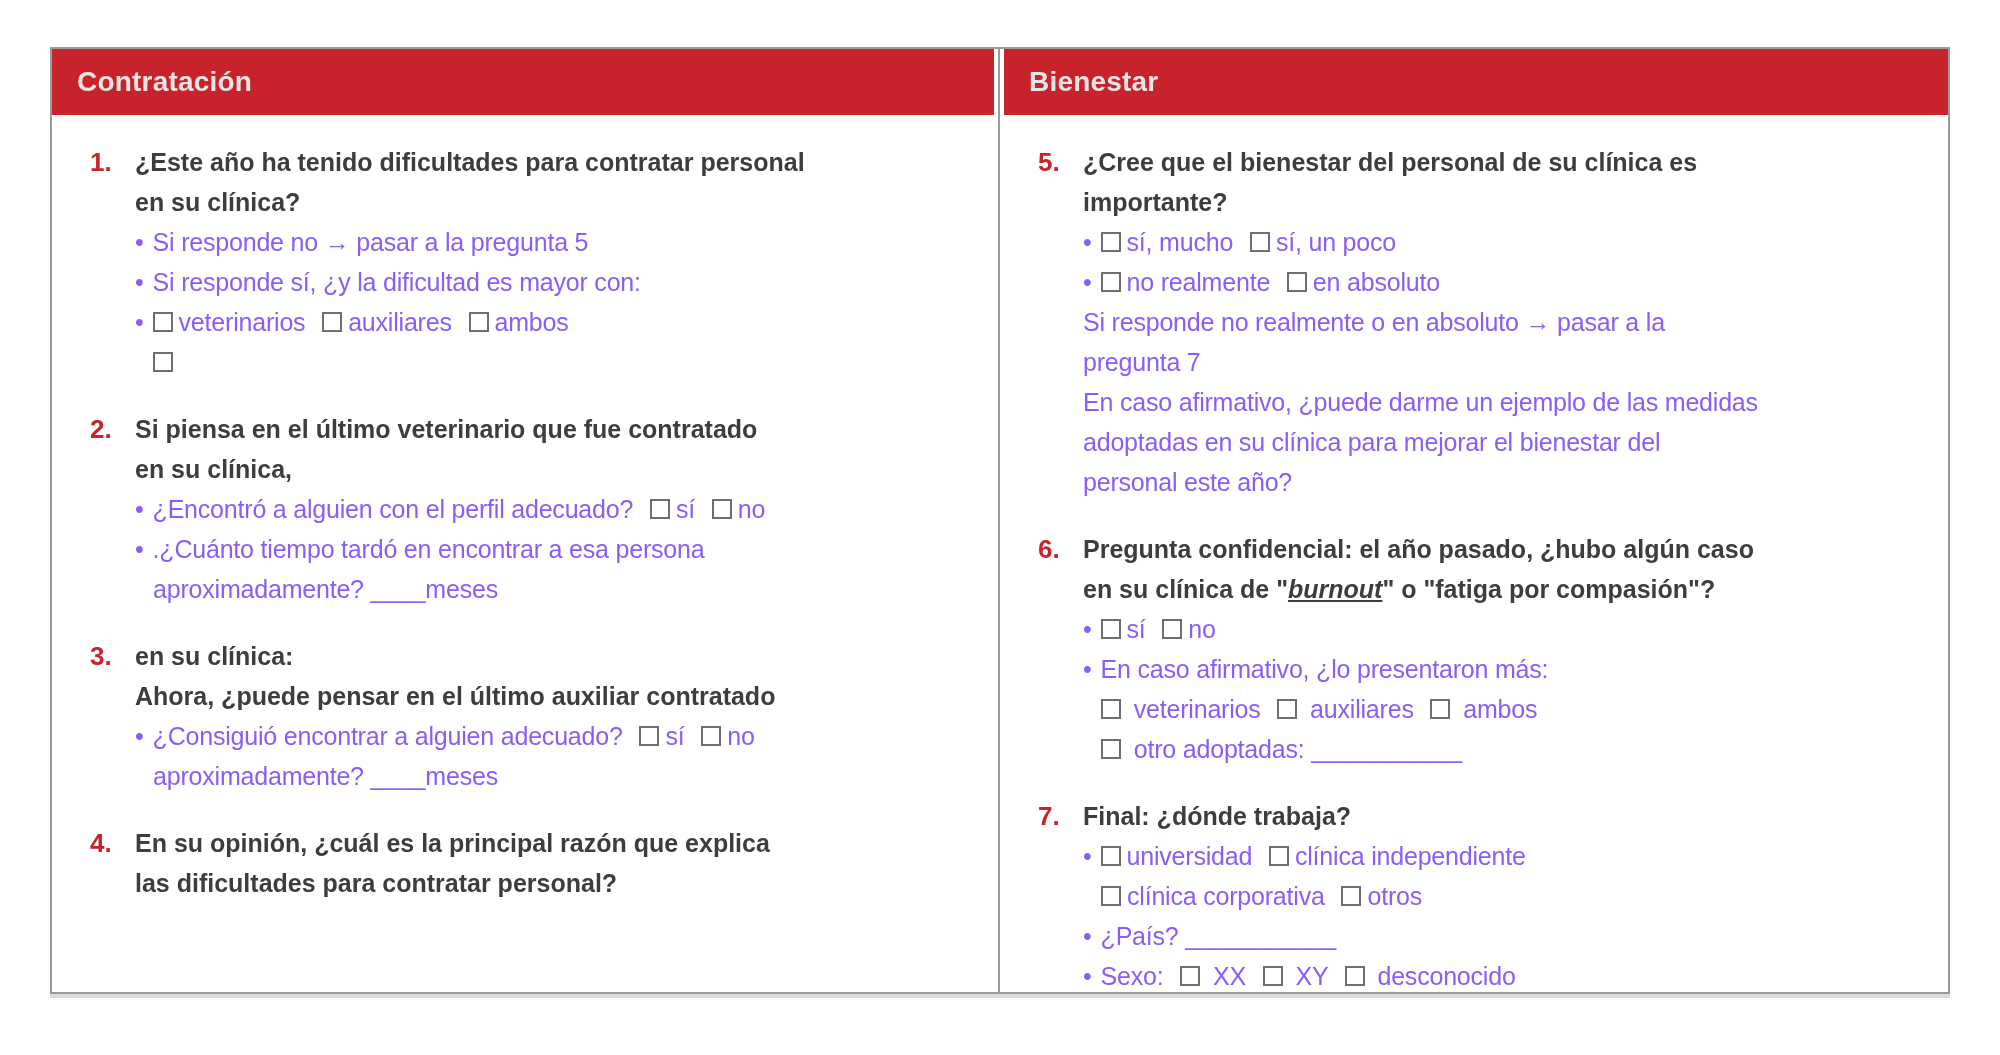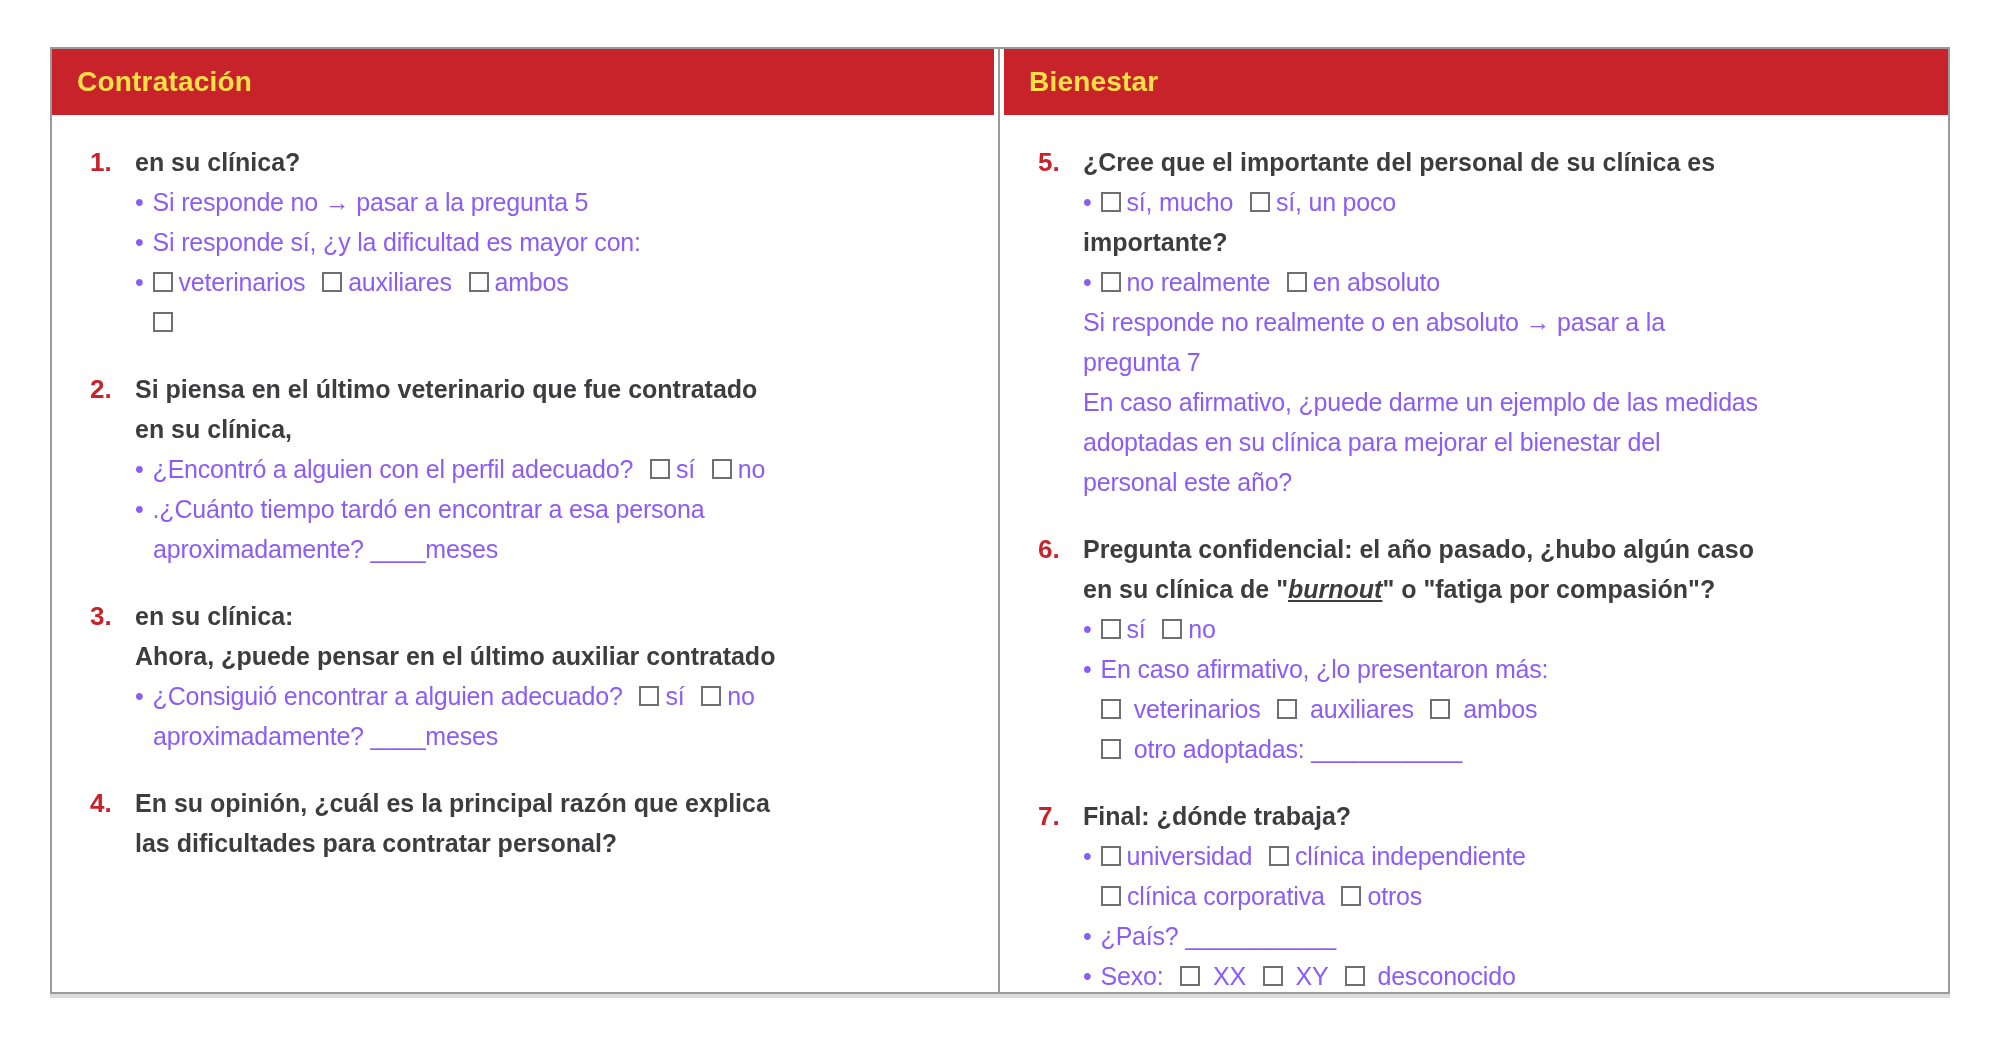--- a/index.html
+++ b/index.html
@@ -23,21 +23,21 @@
     flex: 1 1 50%;
     min-width: 0;
     display: flex;
     flex-direction: column;
   }
   .col-left { border-right: 2px solid var(--border, #9b9b9b); }
   .col-header {
     flex: none;
     height: 66px;
     background: var(--red, #c8232b);
-    color: #fde047;
+    color: #e5e5e5;
     font-size: 28px;
     font-weight: bold;
     line-height: 66px;
     padding-left: 25px;
     letter-spacing: 0.2px;
   }
   .col-left  .col-header { margin-right: 4px; }
   .col-right .col-header { margin-left: 4px; }
   .qlist { padding: 27px 16px 0 38px; }
   .question { display: flex; margin-bottom: 27px; }
@@ -78,20 +78,21 @@
 </head>
 <body>
 
 <div class="sheet">
   <div class="col col-left">
     <div class="col-header">Contratación</div>
     <div class="qlist">
         <div class="question">
           <div class="qnum">1.</div>
           <div class="qcontent">
+            <div class="line title"><span>¿Este año ha tenido dificultades para contratar personal</span></div>
             <div class="line title"><span>en su clínica?</span></div>
             <div class="line"><span class="bullet">•</span><span>Si responde no → pasar a la pregunta 5</span></div>
             <div class="line"><span class="bullet">•</span><span>Si responde sí, ¿y la dificultad es mayor con:</span></div>
             <div class="line"><span class="bullet">•</span><span class="cb"></span><span>veterinarios </span><span class="cb"></span><span>auxiliares </span><span class="cb"></span><span>ambos</span></div>
             <div class="line ind"><span class="cb"></span></div>
           </div>
         </div>
         <div class="question">
           <div class="qnum">2.</div>
           <div class="qcontent">
@@ -119,23 +120,23 @@
           </div>
         </div>
       </div>
   </div>
   <div class="col col-right">
     <div class="col-header">Bienestar</div>
     <div class="qlist">
         <div class="question">
           <div class="qnum">5.</div>
           <div class="qcontent">
-            <div class="line title"><span>¿Cree que el importante del personal de su clínica es</span></div>
+            <div class="line title"><span>¿Cree que el bienestar del personal de su clínica es</span></div>
+            <div class="line title"><span>importante?</span></div>
             <div class="line"><span class="bullet">•</span><span class="cb"></span><span>sí, mucho </span><span class="cb"></span><span>sí, un poco</span></div>
-            <div class="line title"><span>importante?</span></div>
             <div class="line"><span class="bullet">•</span><span class="cb"></span><span>no realmente </span><span class="cb"></span><span>en absoluto</span></div>
             <div class="line"><span>Si responde no realmente o en absoluto → pasar a la</span></div>
             <div class="line"><span>pregunta 7</span></div>
             <div class="line"><span>En caso afirmativo, ¿puede darme un ejemplo de las medidas</span></div>
             <div class="line"><span>adoptadas en su clínica para mejorar el bienestar del</span></div>
             <div class="line"><span>personal este año?</span></div>
           </div>
         </div>
         <div class="question">
           <div class="qnum">6.</div>

